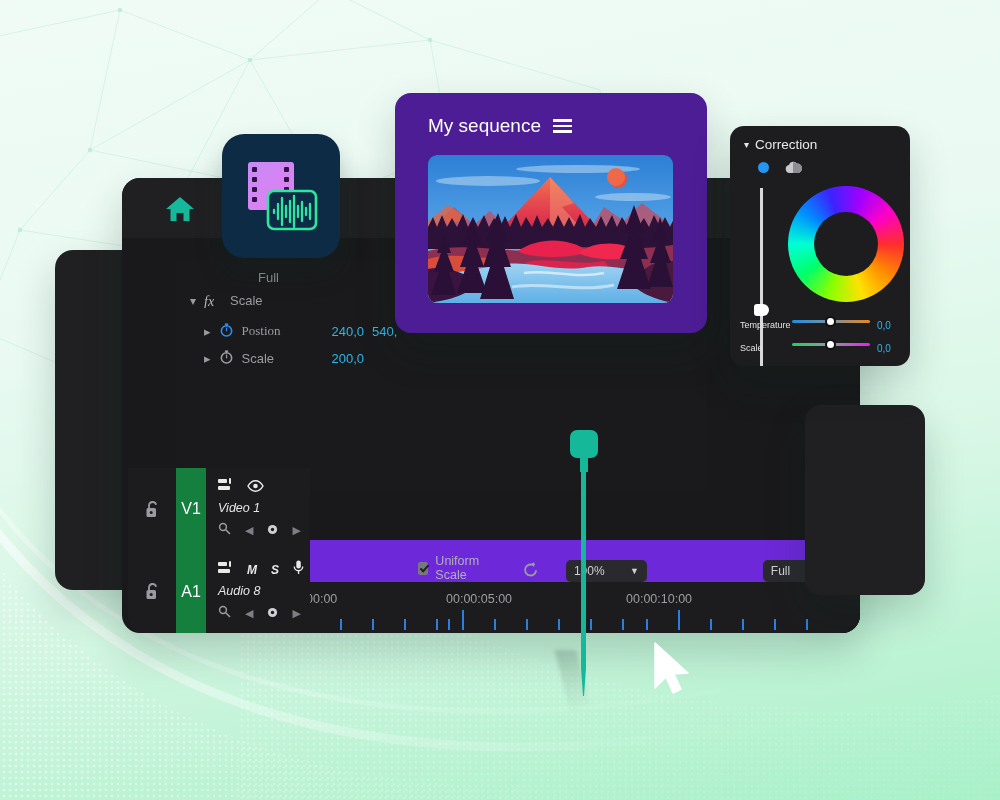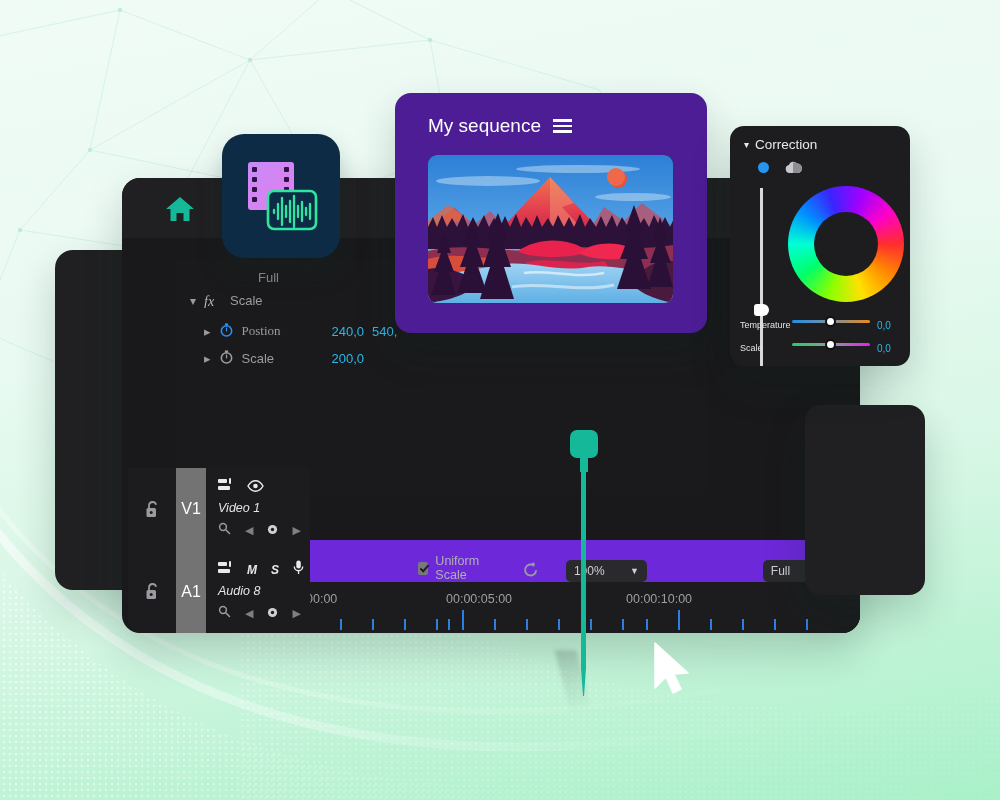--- a/index.html
+++ b/index.html
@@ -60,21 +60,21 @@
   #playhead{position:absolute;left:570px;top:430px;width:28px;z-index:40;}
   #playhead-head{width:28px;height:28px;background:#16b89a;border-radius:7px;}
   #playhead-neck{position:absolute;left:10px;top:24px;width:8px;height:18px;background:#16b89a;}
   #playhead-line{position:absolute;left:11px;top:40px;width:5px;height:200px;background:#16b89a;}
   #playhead-tip{position:absolute;left:11px;top:238px;width:5px;height:28px;background:linear-gradient(#16b89a,#16b89a);clip-path:polygon(0 0,100% 0,60% 100%,40% 100%);}
   #playhead-shadow{position:absolute;left:-8px;top:220px;width:22px;height:60px;background:linear-gradient(160deg,rgba(0,0,0,.16),rgba(0,0,0,0));transform:skewX(14deg);filter:blur(2px);}
 
   
   #track-headers{position:absolute;left:128px;top:468px;width:182px;height:165px;background:#1c1c1e;border-radius:0 0 0 14px;z-index:20;}
   .lock-col{position:absolute;left:0;width:48px;display:flex;align-items:center;justify-content:center;}
-  .tnum{position:absolute;left:48px;width:30px;background:#737373;color:#fff;display:flex;align-items:center;justify-content:center;font-size:16px;}
+  .tnum{position:absolute;left:48px;width:30px;background:#15803d;color:#fff;display:flex;align-items:center;justify-content:center;font-size:16px;}
   .tbody{position:absolute;left:90px;width:120px;font-style:italic;}
   .tname{color:#e4e4e6;font-size:12.5px;margin-top:5px;}
   .ticonrow{display:flex;align-items:center;gap:14px;color:#e9e9ea;}
   .ticonrow2{display:flex;align-items:center;gap:14px;color:#9a9aa0;margin-top:6px;}
   .ms{color:#e9e9ea;font-size:12px;font-weight:bold;}
 
   
   #preview-window{left:395px;top:93px;width:312px;height:240px;background:#4c1d95;border-radius:16px;z-index:30;}
   #preview-title{position:absolute;left:33px;top:22px;display:flex;align-items:center;gap:12px;color:#fff;font-size:19px;}
   .ham{display:inline-flex;flex-direction:column;gap:3px;}

